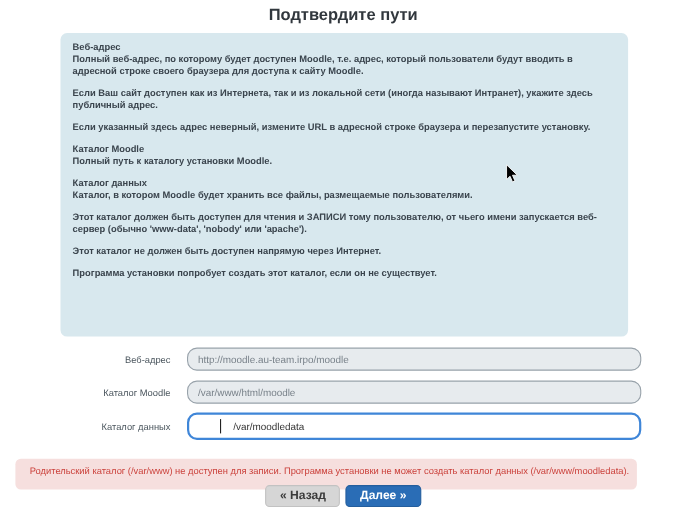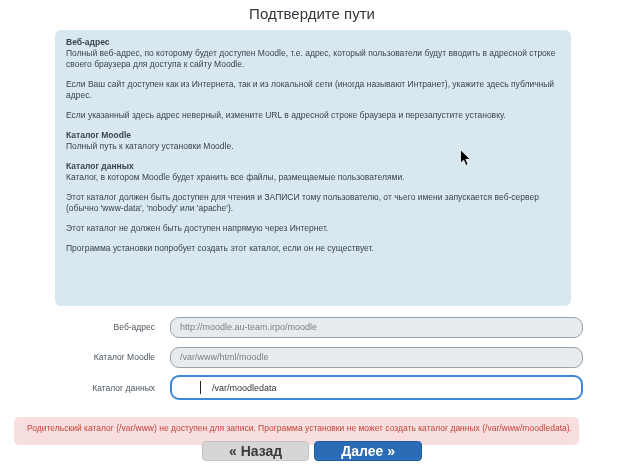--- a/index.html
+++ b/index.html
@@ -8,34 +8,34 @@
     position: relative;
     width: 624px; height: 466px;
     background: #ffffff;
     font-family: "Liberation Sans", sans-serif;
     overflow: hidden;
     color: #3a444d;
   }
   .title {
     position: absolute; top: 5px; left: 0; width: 100%;
     text-align: center;
-    font-size: 15px; font-weight: normal; color: #31373d;
+    font-size: 15px; font-weight: bold; color: #31373d;
   }
   .info-box {
     position: absolute; left: 55px; top: 30px;
     width: 516px; height: 276px;
     background: #d8e8ee;
     border-radius: 6px;
     padding: 7px 11px;
     font-size: 8.5px; line-height: 11px;
     overflow: hidden;
   }
   .info-box .heading { font-weight: bold; margin-top: 6px; }
   .info-box .section:first-child .heading { margin-top: 0; }
-  .info-box p { margin: 0 0 9px 0; }
+  .info-box p { margin: 0 0 9px 0; font-weight: bold; }
   .mouse-cursor { position: absolute; left: 459px; top: 149px; width: 12px; height: 18px; }
   .form-row {
     position: absolute; left: 0; width: 583px;
     display: flex; align-items: center;
   }
   .form-row label {
     width: 155px; text-align: right;
     font-size: 8.5px; color: #4b565e;
     padding-right: 0;
   }
@@ -78,22 +78,22 @@
     font-size: 8.5px; line-height: 23px;
     padding: 0 13px;
     white-space: nowrap; overflow: hidden;
   }
   .buttons {
     position: absolute; left: 0; top: 441px; width: 100%;
     display: flex; justify-content: center; gap: 5px;
   }
   .btn {
     font-family: "Liberation Sans", sans-serif;
-    font-size: 14px; font-weight: bold;
-    height: 20px; padding: 0 26px;
+    font-size: 11px; font-weight: bold;
+    height: 20px; padding: 0 12px;
     border-radius: 4px;
     cursor: pointer;
   }
   .btn-back {
     background: #d6d6d6; color: #3a3a3a;
     border: 1px solid #c2c2c2;
   }
   .btn-next {
     background: #2a6db6; color: #ffffff;
     border: 1px solid #245e9d;

